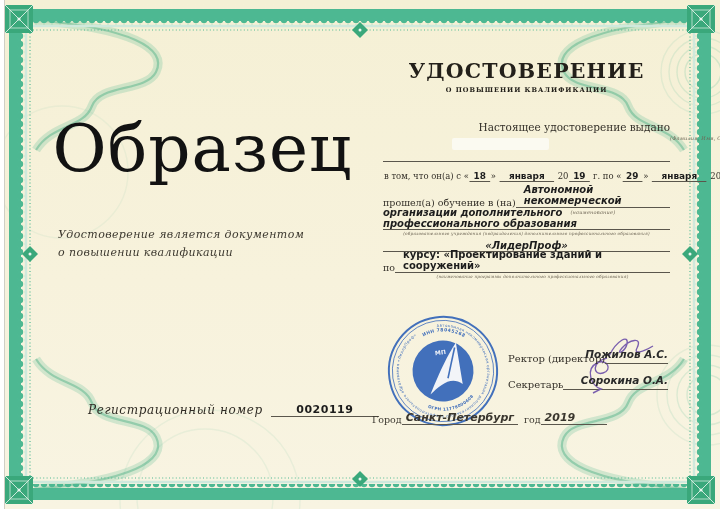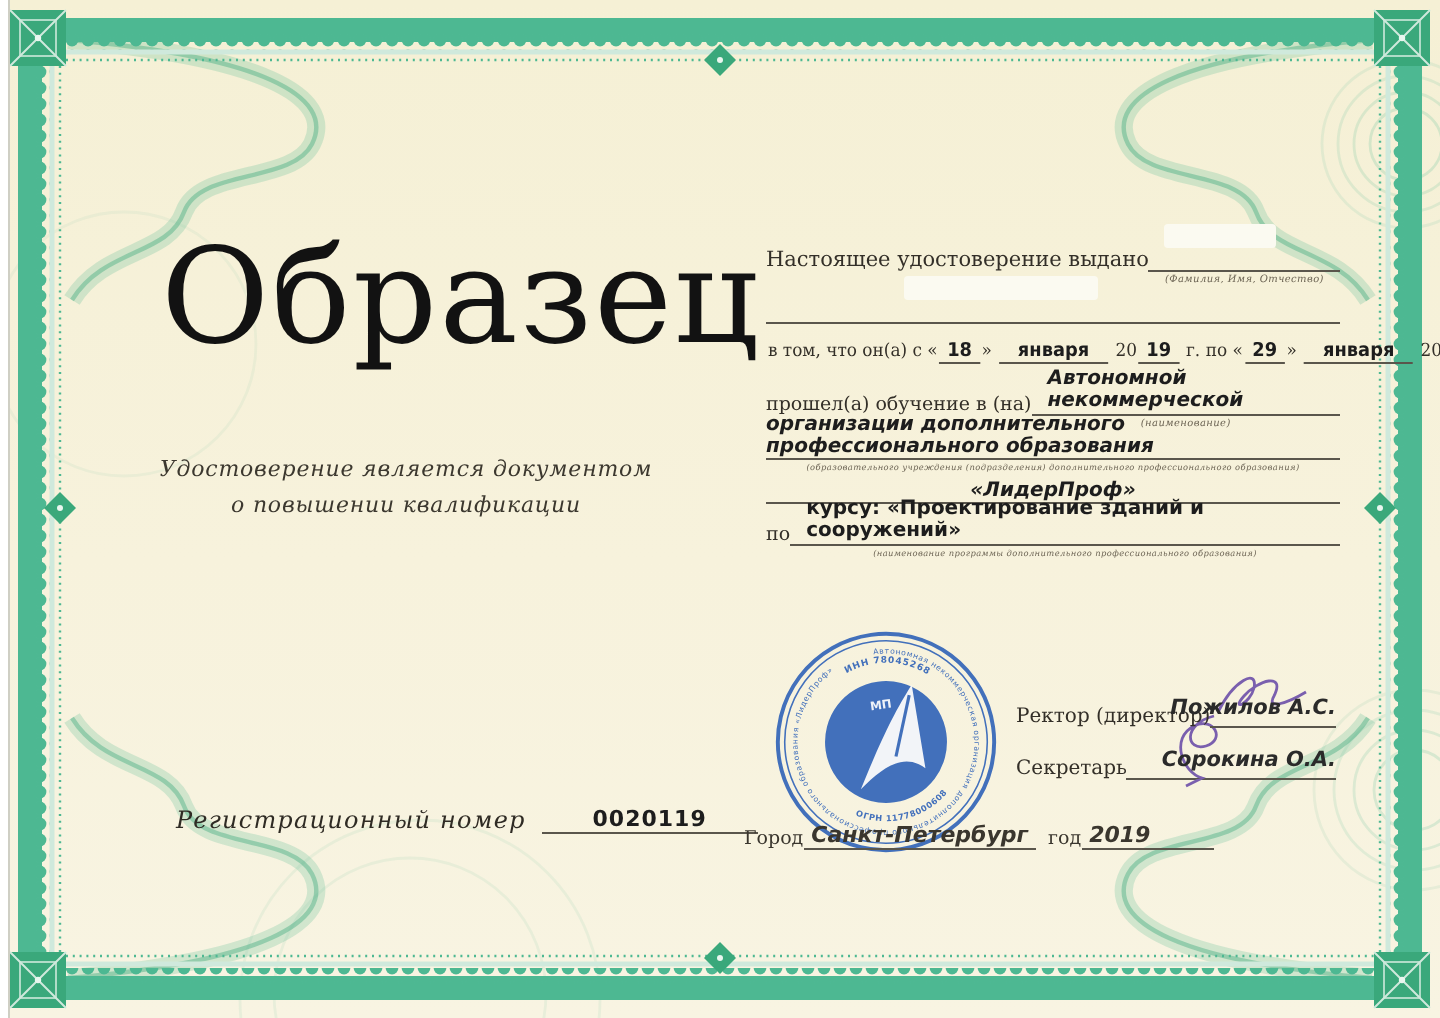--- a/index.html
+++ b/index.html
@@ -9,22 +9,22 @@
     font-family:"DejaVu Serif", serif; color:#332f28;
   }
   .abs{position:absolute;}
   svg{display:block;}
 
   
   .scan-strip{left:0;top:0;width:4px;height:509px;background:#fff;border-right:1px solid #cfcfc4;}
 
   
   .obrazec{left:50px;top:110px;width:305px;text-align:center;
-    font-size:66px;color:#121212;letter-spacing:1px;margin-left:28px;}
-  .doc-note{left:58px;top:226px;width:290px;text-align:center;
+    font-size:66px;color:#121212;letter-spacing:1px;}
+  .doc-note{left:58px;top:226px;width:290px;text-align:left;
     font-style:italic;font-size:11px;line-height:1.6;color:#3c382f;letter-spacing:.4px;}
 
   
   .title-block{left:383px;top:59px;width:287px;text-align:center;}
   .title-main{font-weight:bold;font-size:20.5px;letter-spacing:1.2px;color:#23201a;}
   .title-sub{margin-top:3px;font-weight:bold;font-size:6.5px;letter-spacing:1px;color:#23201a;}
 
   
   .row{position:absolute;left:383px;width:287px;display:flex;align-items:flex-end;
     font-size:10.5px;color:#332f28;}
@@ -170,22 +170,26 @@
   </svg>
 
   <div class="abs scan-strip"></div>
 
   <div class="abs obrazec">Образец</div>
   <div class="abs doc-note">
     <div>Удостоверение является документом</div>
     <div>о повышении квалификации</div>
   </div>
 
-
-  <div class="row" style="top:121px;">
+  <div class="abs title-block">
+    <div class="title-main">УДОСТОВЕРЕНИЕ</div>
+    <div class="title-sub">О ПОВЫШЕНИИ КВАЛИФИКАЦИИ</div>
+  </div>
+
+  <div class="row" style="top:121px;flex-direction:column;">
     <span>Настоящее удостоверение выдано</span>
     <span class="line">
       <span class="blob" style="left:8%;width:58%;top:-9px;height:12px;"></span>
       <span class="cap">(Фамилия, Имя, Отчество)</span>
     </span>
   </div>
 
   <div class="row" style="top:147px;">
     <span class="line">
       <span class="blob" style="left:24%;width:34%;top:-9px;height:12px;"></span>

